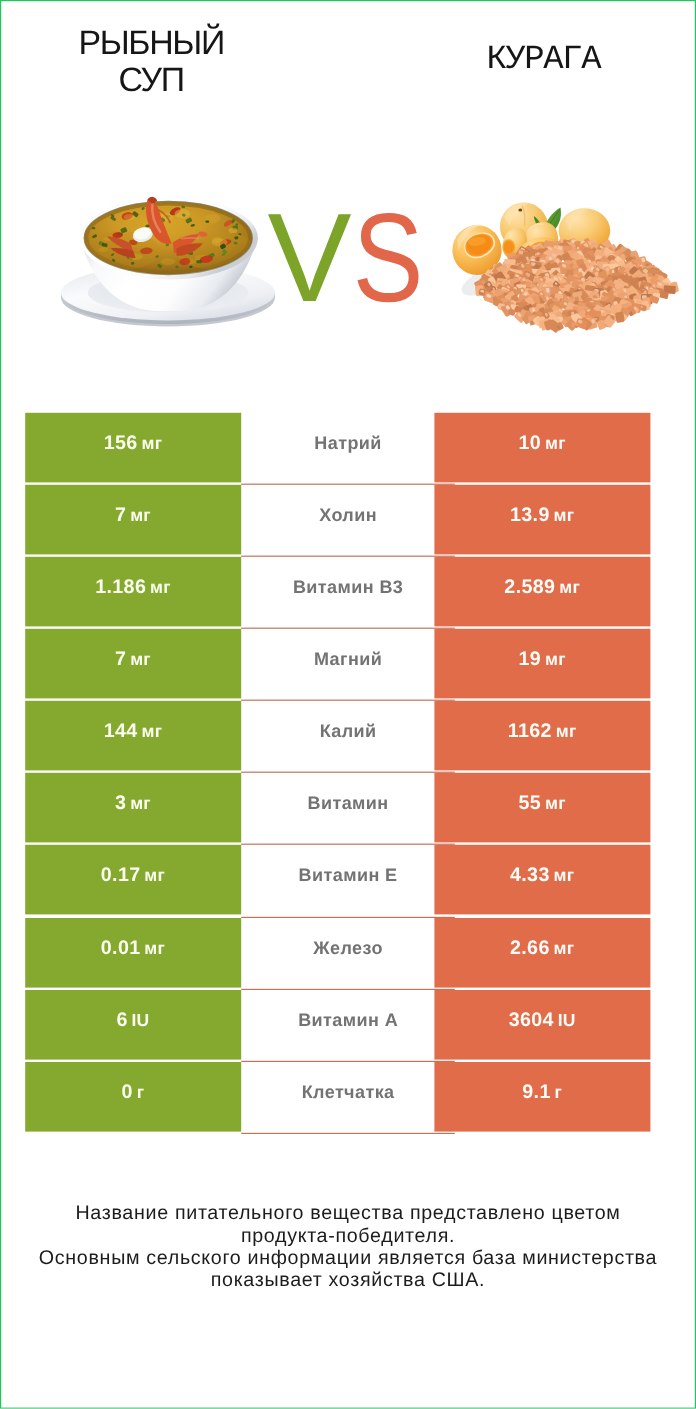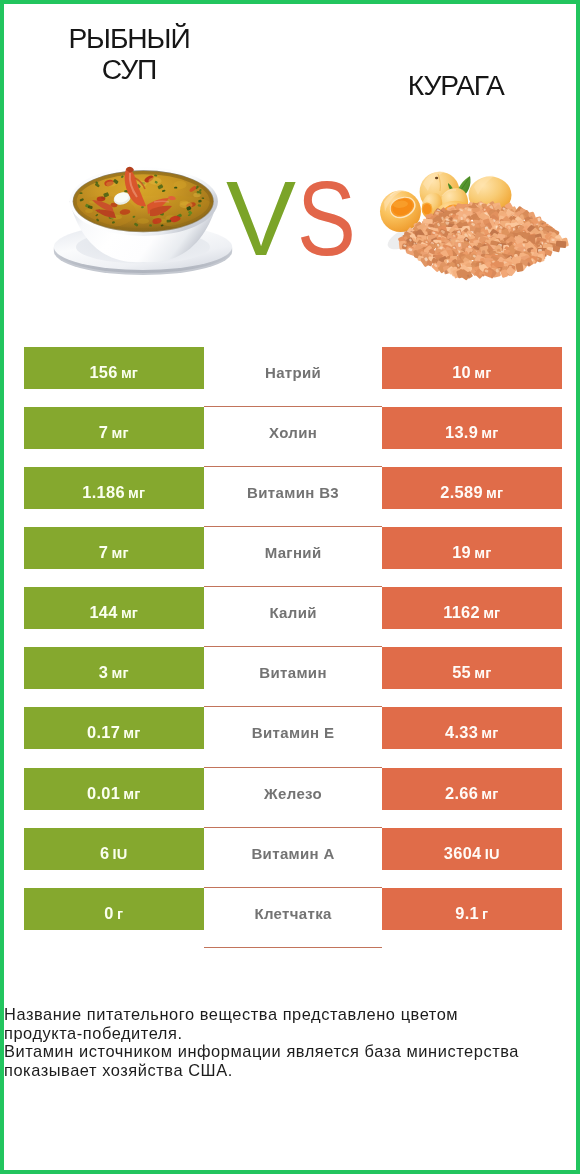--- a/index.html
+++ b/index.html
@@ -1,41 +1,41 @@
 <!DOCTYPE html>
 <html><head>
 <meta charset="utf-8">
 <style>
   html,body{margin:0;padding:0;background:#fff;}
   body{width:580px;height:1174px;font-family:"Liberation Sans",sans-serif;-webkit-font-smoothing:antialiased;}
-  .page{position:relative;box-sizing:border-box;width:580px;height:1174px;border:4px solid #22c55e;background:#fff;overflow:hidden;}
+  .page{position:relative;box-sizing:border-box;width:580px;height:1174px;border:1px solid #22c55e;background:#fff;overflow:hidden;}
 
   .title{position:absolute;color:#161616;text-align:center;font-weight:400;font-size:28.2px;line-height:31px;letter-spacing:-1.1px;}
   .t-left{left:5px;top:18.5px;width:240px;}
-  .t-right{left:331.8px;top:66px;width:240px;}
+  .t-right{left:331.8px;top:34px;width:240px;font-family:Liberation Mono, monospace;}
 
   .hero{position:absolute;left:0;top:128px;width:578px;height:172px;}
   .hero-svg{position:absolute;left:0;top:0;}
   .vs{position:absolute;left:222px;top:50px;width:130px;height:90px;font-size:105px;line-height:74px;font-weight:400;white-space:nowrap;}
   .vs span{position:absolute;top:0;display:block;transform-origin:left top;}
   .vs .v{color:#7ba428;left:0;}
   .vs .s{color:#e2664a;left:71px;transform:scaleX(0.84);}
 
   .table{position:absolute;left:19.8px;top:342.9px;width:538.4px;}
   .row{position:relative;height:60.1px;}
-  .cell{position:absolute;top:0;height:42px;display:flex;align-items:baseline;justify-content:center;box-sizing:border-box;line-height:0;}
+  .cell{position:absolute;top:0;height:58px;display:flex;align-items:baseline;justify-content:center;box-sizing:border-box;line-height:0;}
   .left{left:0;width:180px;background:#85a82e;color:#fbffef;}
-  .right{left:358px;width:180px;background:#e06c49;color:#fffbf7;}
+  .right{left:341px;width:180px;background:#e06c49;color:#fffbf7;}
   .mid{left:180.2px;width:178.2px;height:60.1px;color:#737373;border-bottom:1px solid #c2745b;}
   .mid .nut{line-height:51px;}
   .val{font-size:16.4px;font-weight:700;letter-spacing:0.3px;line-height:51px;}
   .unit{font-size:14.6px;font-weight:700;margin-left:3.2px;letter-spacing:0.2px;line-height:51px;}
   .nut{font-size:15px;font-weight:700;letter-spacing:0.35px;line-height:51px;}
 
-  .footer{position:absolute;left:0;top:1001px;width:578px;text-align:left;font-size:16.4px;line-height:18.6px;letter-spacing:0.56px;color:#1c1c1c;font-weight:400;}
+  .footer{position:absolute;left:0;top:1001px;width:578px;text-align:center;font-size:16.4px;line-height:18.6px;letter-spacing:0.56px;color:#1c1c1c;font-weight:400;}
   .footer div{white-space:nowrap;}
 </style>
 </head>
 <body>
 
 <div class="page">
 
   <div class="title t-left">
     <div>РЫБНЫЙ</div>
     <div>СУП</div>
@@ -1129,16 +1129,16 @@
         <div class="cell right">
           <span class="val">9.1</span>
           <span class="unit">г</span>
         </div>
       </div>
     </div>
 
   <div class="footer" id="footer">
       <div>Название питательного вещества представлено цветом</div>
       <div>продукта-победителя.</div>
-      <div>Витамин источником информации является база министерства</div>
+      <div>Основным сельского информации является база министерства</div>
       <div>показывает хозяйства США.</div>
     </div>
 </div>
 
 </body></html>

